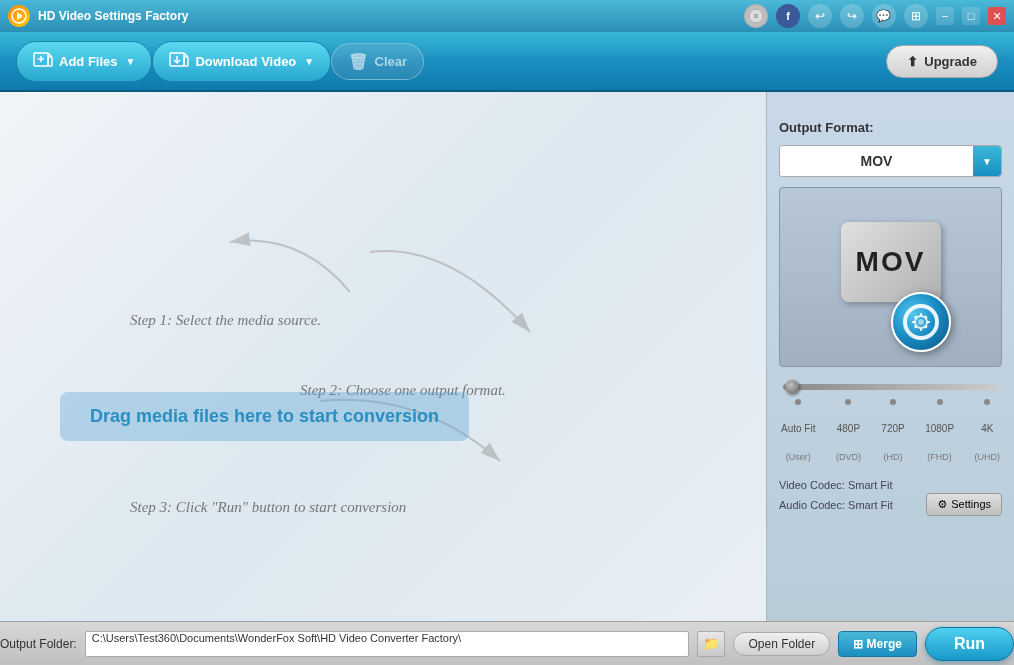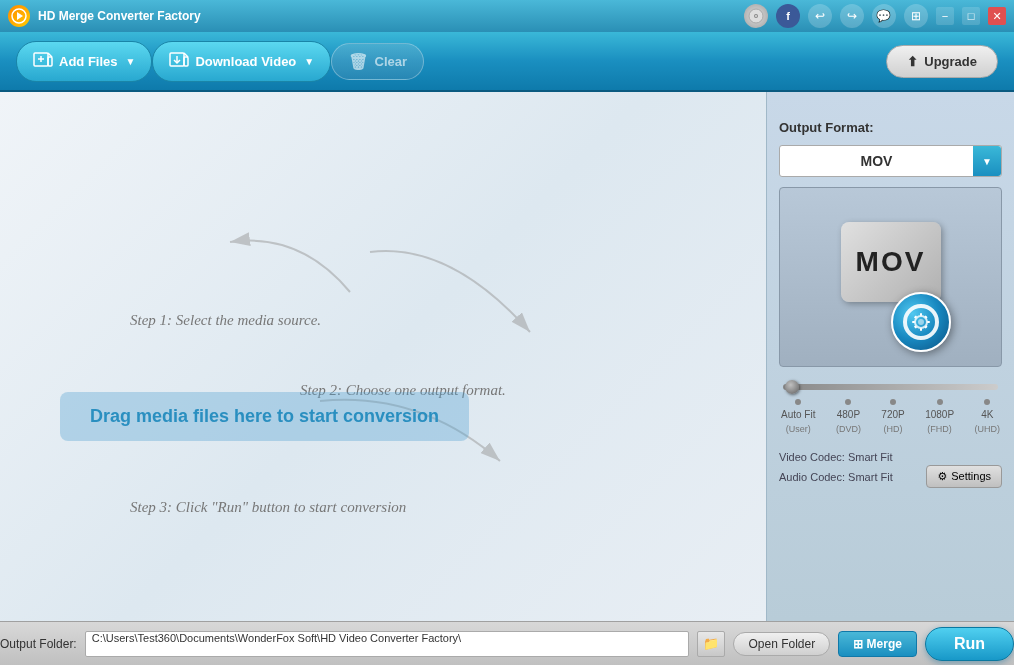--- a/index.html
+++ b/index.html
@@ -299,21 +299,21 @@
       display: flex;
       justify-content: space-between;
       font-size: 10px;
       color: #444;
       padding: 0 2px;
     }
     .res-label-item {
       display: flex;
       flex-direction: column;
       align-items: center;
-      gap: 4px;
+      gap: 18px;
     }
     .res-dot {
       width: 6px;
       height: 6px;
       background: #888;
       border-radius: 50%;
     }
 
     .codec-info {
       font-size: 11px;
@@ -414,21 +414,21 @@
 </head>
 <body>
 
 <div class="title-bar">
   <div class="title-bar-logo">
     <svg width="16" height="16" viewBox="0 0 16 16">
       <circle cx="8" cy="8" r="7" fill="none" stroke="white" stroke-width="1.5"></circle>
       <polygon points="6,4 12,8 6,12" fill="white"></polygon>
     </svg>
   </div>
-  <span class="title-bar-text">HD Merge Converter Factory</span>
+  <span class="title-bar-text">HD Video Settings Factory</span>
   <div class="title-bar-icons">
     <div class="title-bar-icon disc">
       <svg width="16" height="16" viewBox="0 0 16 16">
         <circle cx="8" cy="8" r="7" fill="#ddd" stroke="#aaa" stroke-width="1"></circle>
         <circle cx="8" cy="8" r="2" fill="#888"></circle>
         <circle cx="8" cy="8" r="1" fill="#ddd"></circle>
       </svg>
     </div>
     <div class="title-bar-icon facebook" style="font-size:11px;font-weight:bold;">f</div>
     <div class="title-bar-icon plain">↩</div>

